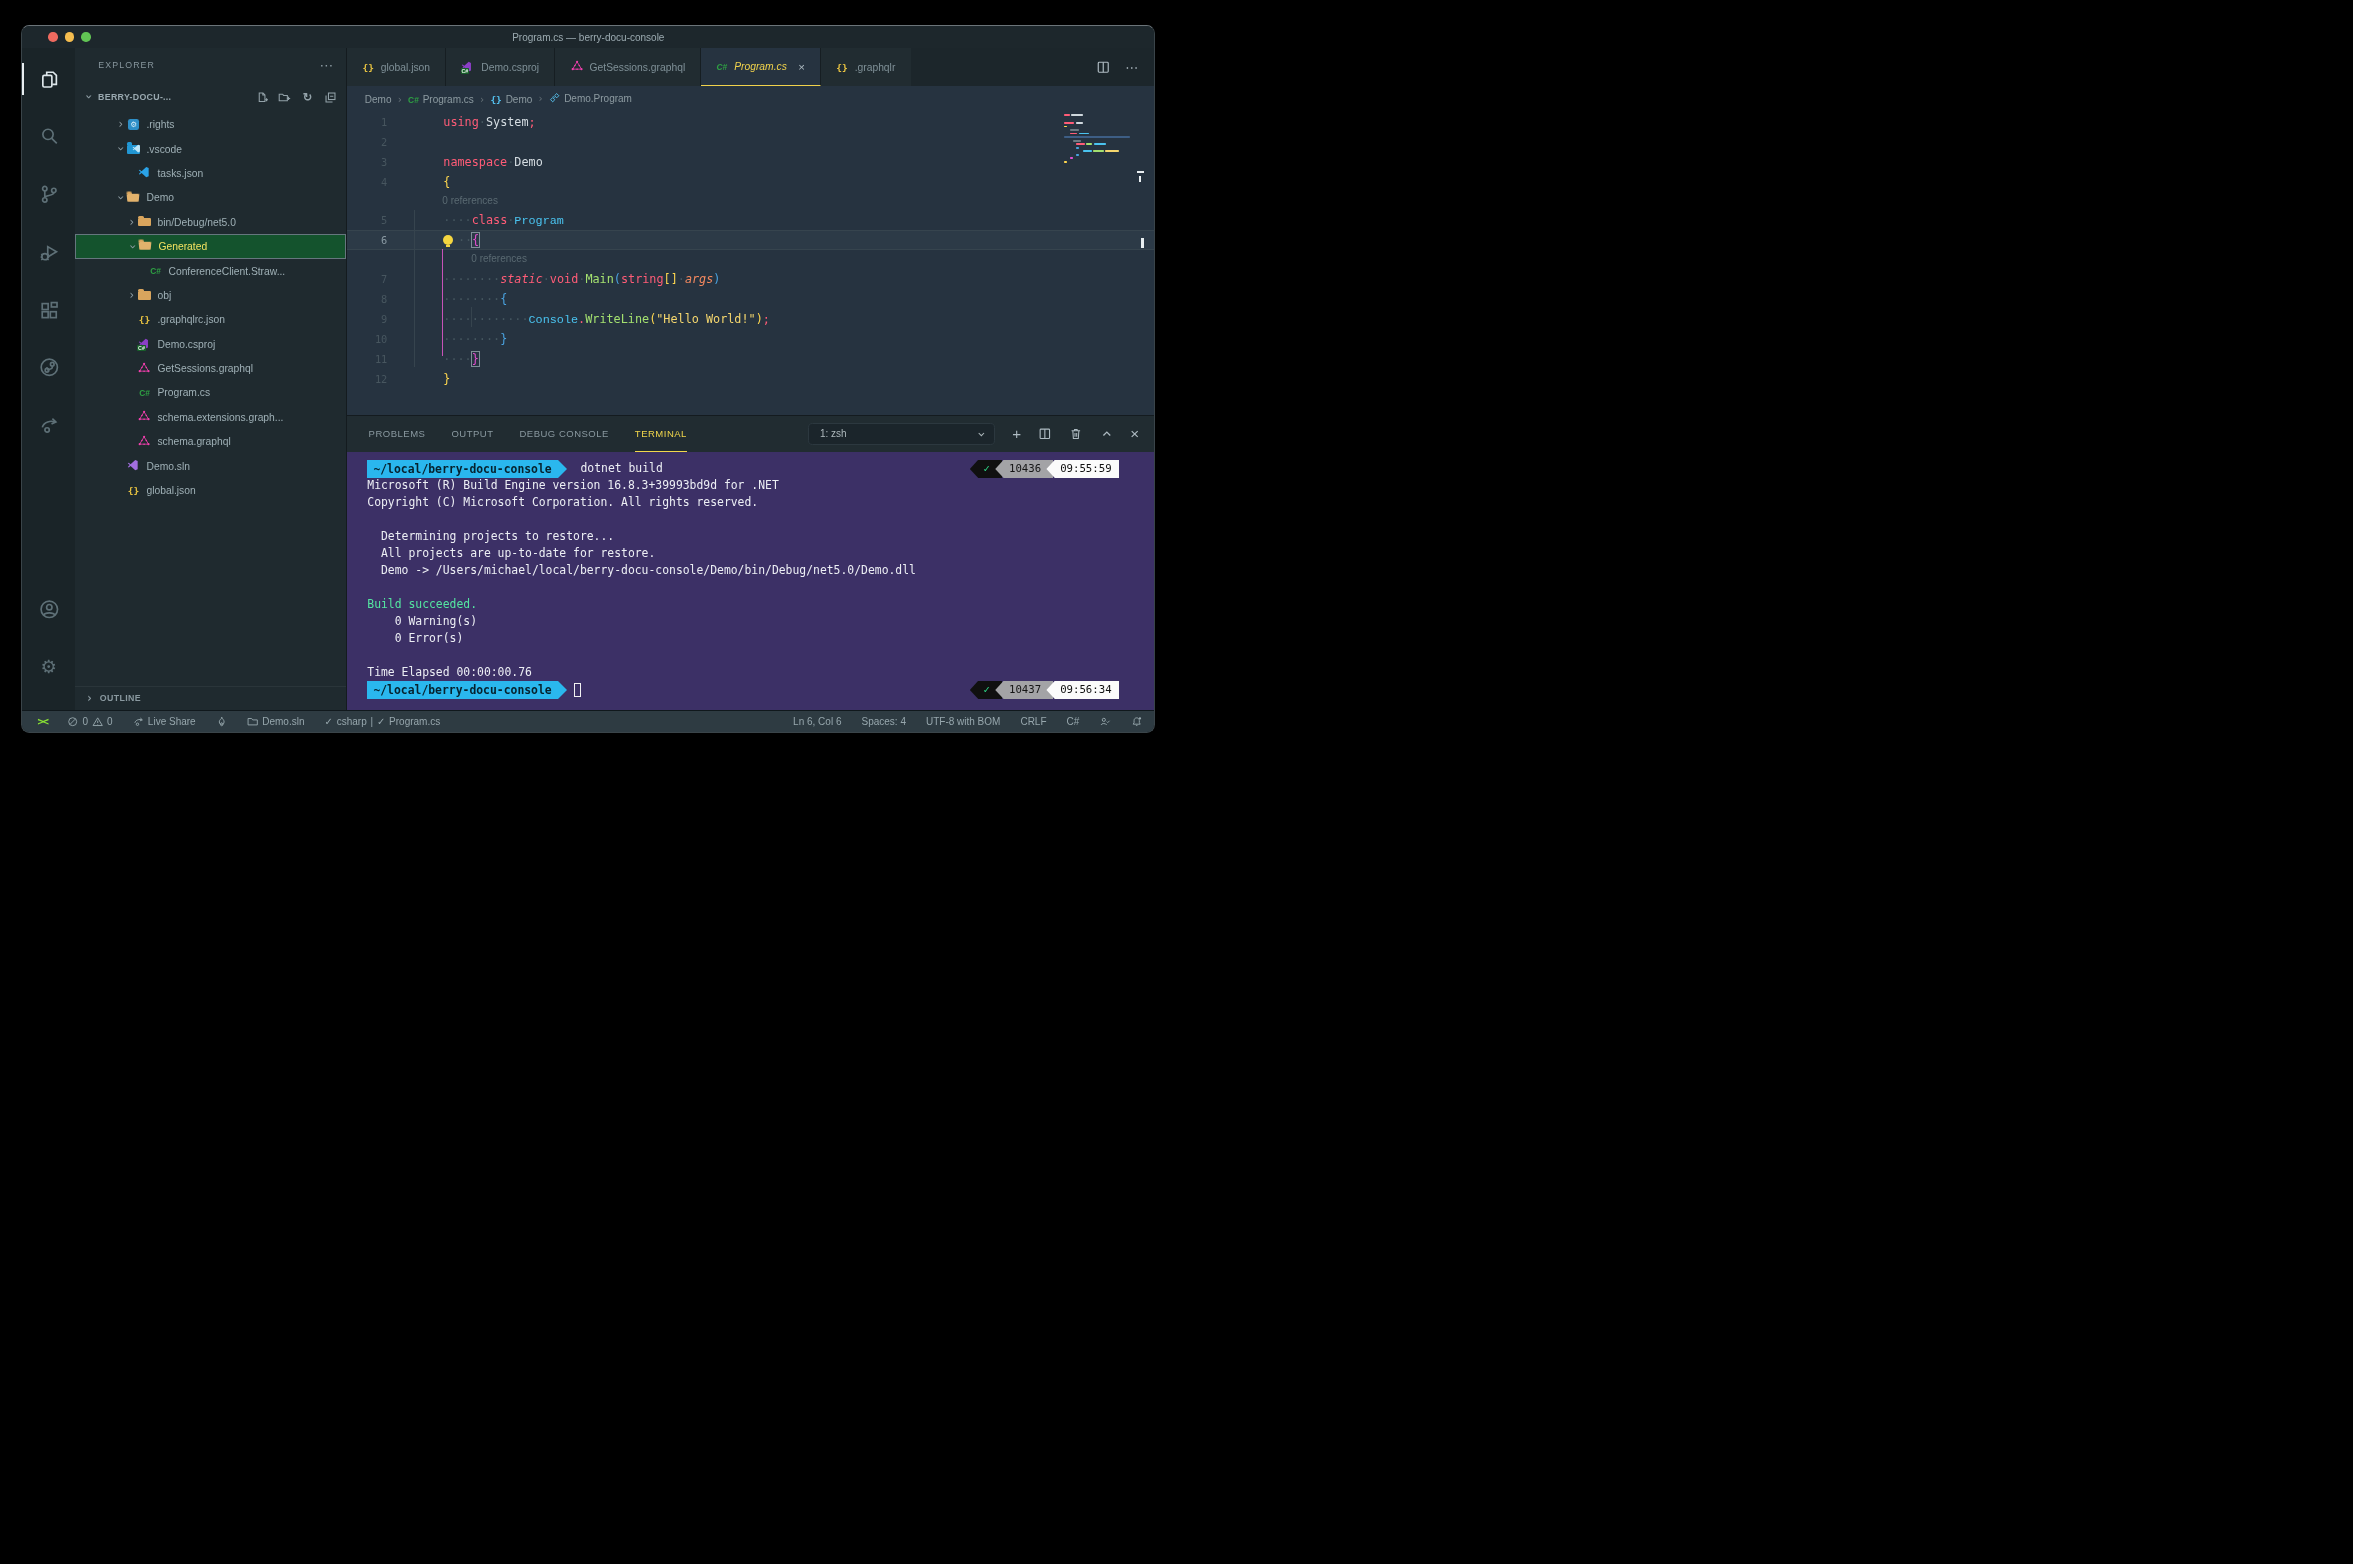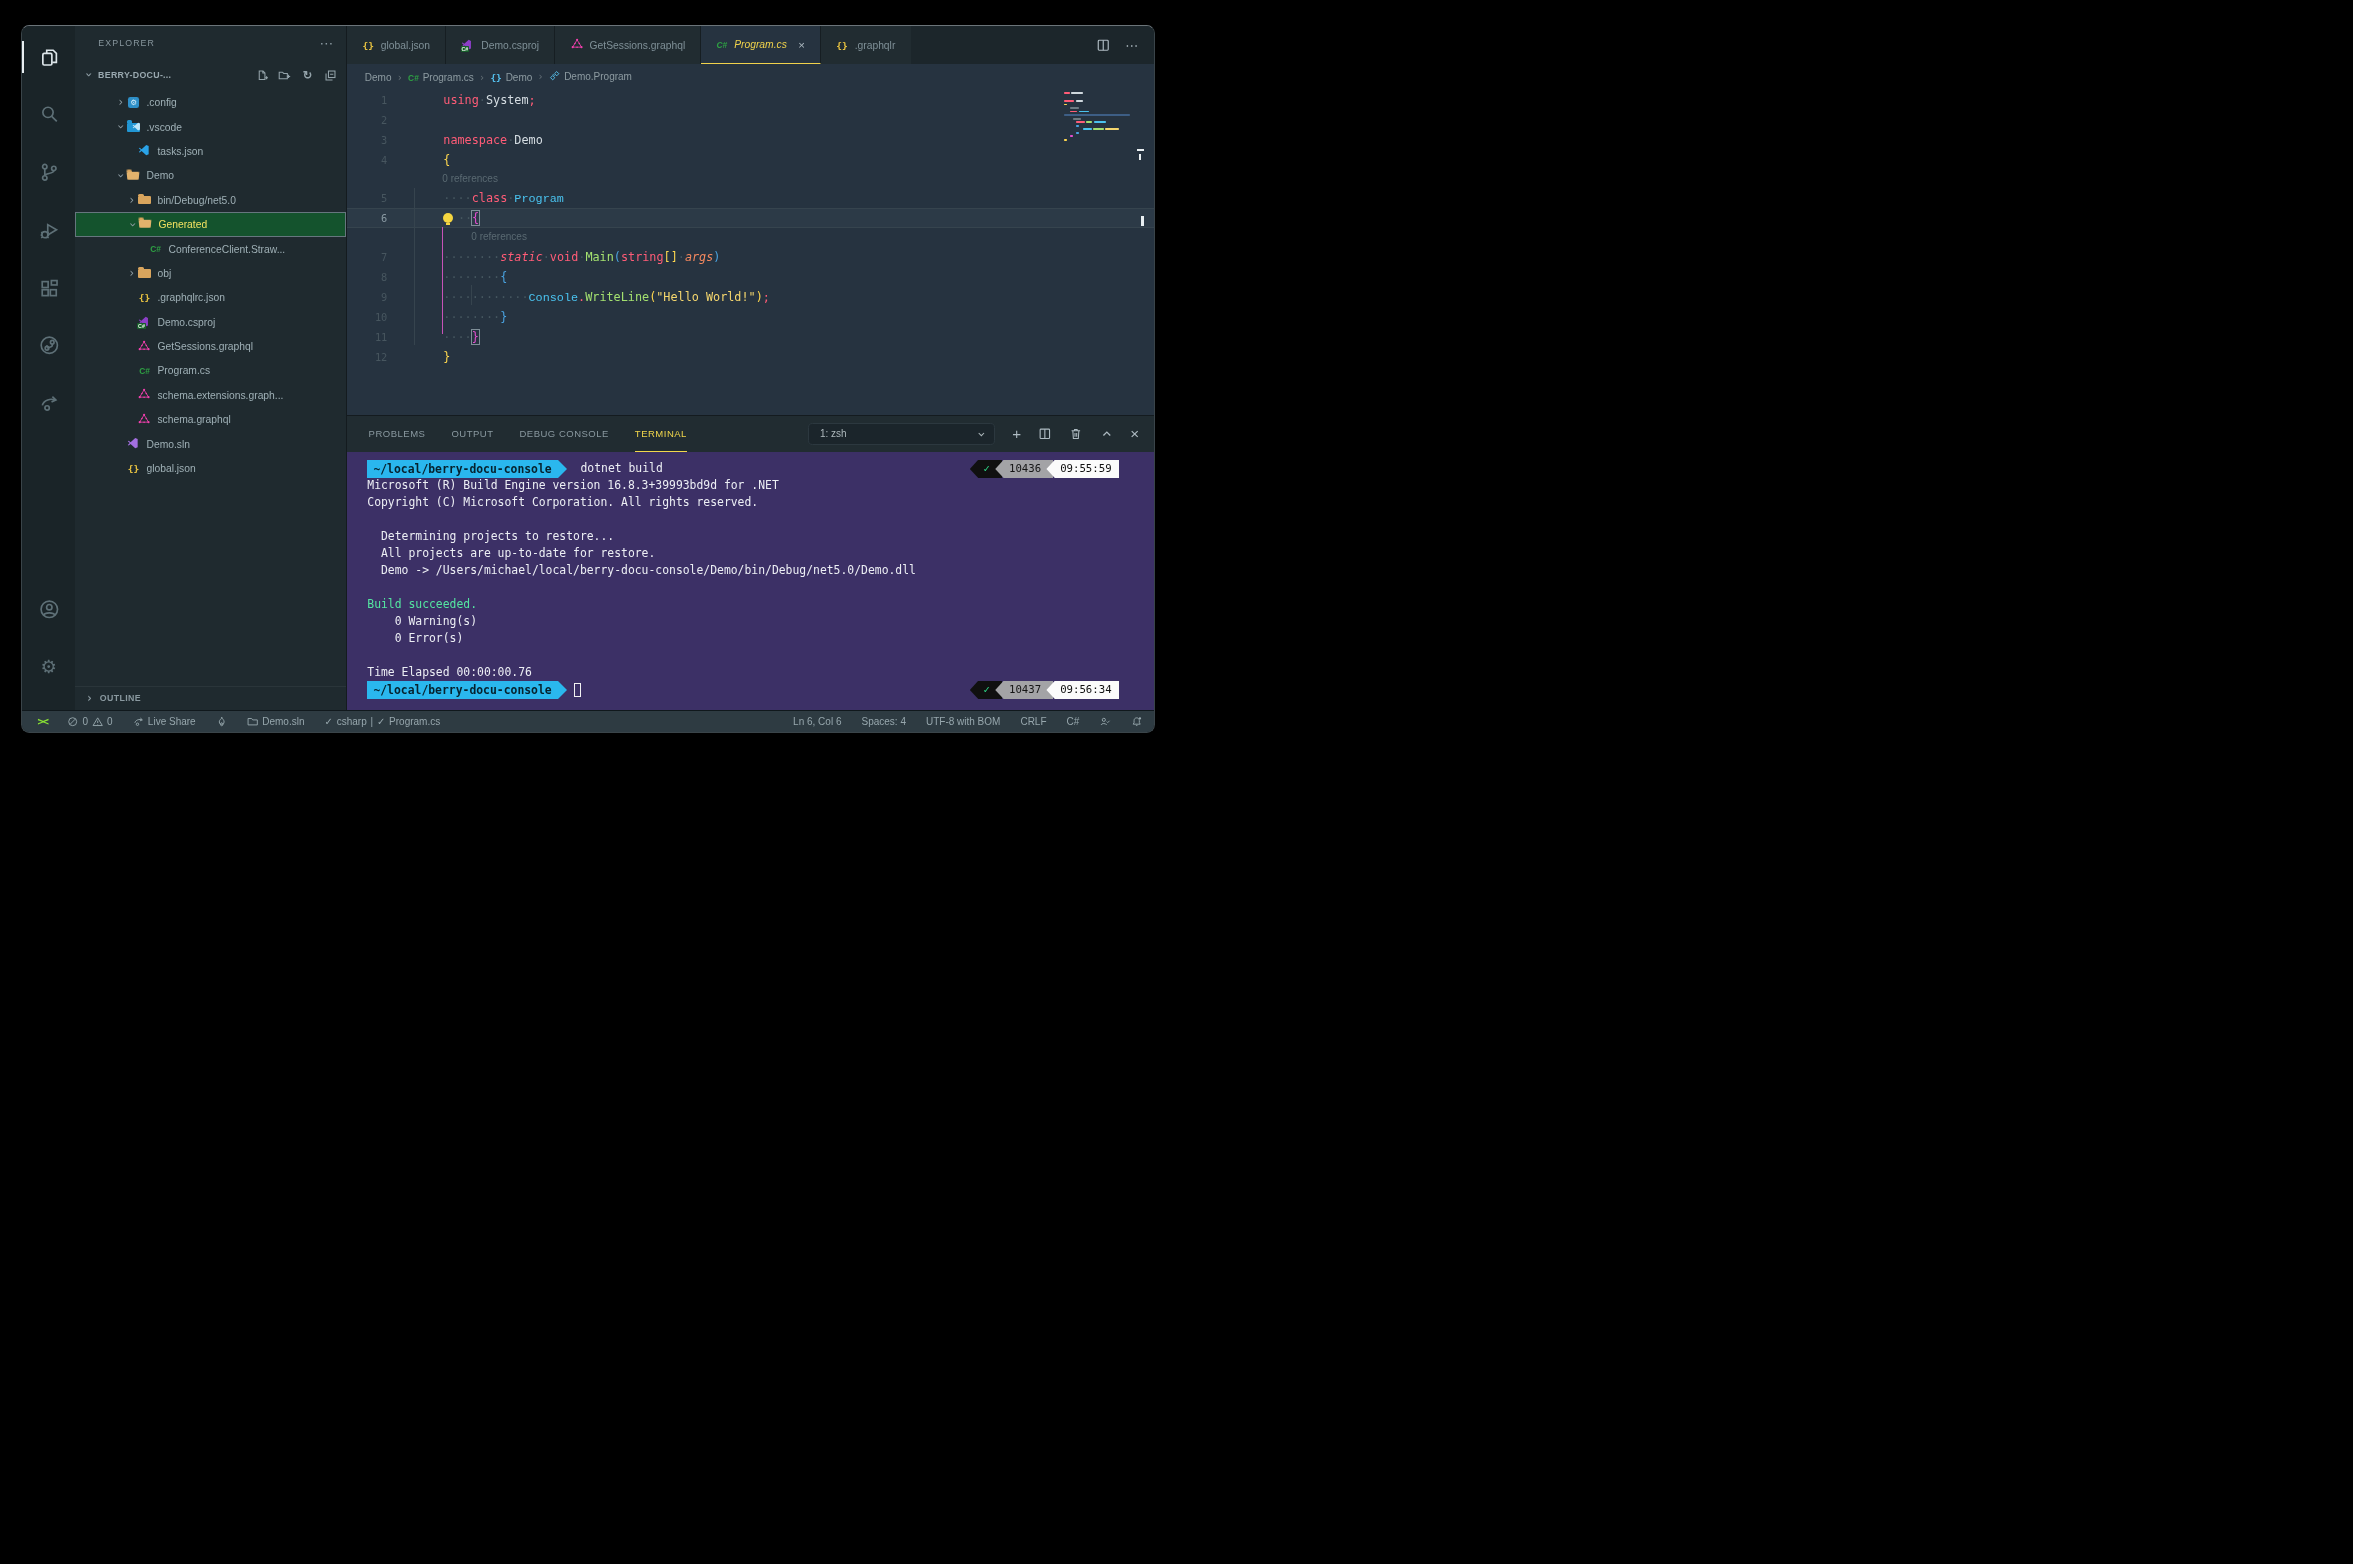--- a/index.html
+++ b/index.html
@@ -154,20 +154,28 @@
   .sb-item { display:flex; align-items:center; gap:3.8px; cursor:pointer; white-space:nowrap; }
   .sb-item svg { width:11.4px; height:11.4px; }
   .sb-remote { color:#8ae234; font-weight:bold; font-family:"DejaVu Sans Mono", monospace; font-size:10.7px; letter-spacing:-1.5px; }
 </style>
 <style>.tok-k{color:#ff5c77;}.tok-ki{color:#ff5c77;}.tok-pl{color:#d5dde2;}.tok-pu{color:#ff5c77;}.tok-ty{color:#4ac3ef;font-family:Liberation Mono, monospace;}.tok-fn{color:#a3e06f;}.tok-st{color:#f5d76e;}.tok-pa{color:#f78a5f;}.tok-by{color:#ffd84f;}.tok-bb{color:#4aa3e0;}.tok-bm{color:#e44fd0;}.tok-w{color:#45565f;}</style></head>
 <body>
 
 <div class="stage">
   <div class="window">
 
+    <div class="titlebar">
+      <div class="traffic">
+        <span class="tl r"></span>
+        <span class="tl y"></span>
+        <span class="tl g"></span>
+      </div>
+      <div class="title">Program.cs — berry-docu-console</div>
+    </div>
 
     <div class="main">
       <nav class="activitybar">
         <div id="ab-top">
             <div class="ab-item active">
               <span style="display:flex">
                 <svg viewBox="0 0 16 16" fill="none" stroke="currentColor" stroke-width="1.3">
                   <rect x="3" y="5" width="7" height="9" rx="1"></rect>
                   <path d="M6 5V2.5h5L13.5 5v7h-3.2"></path>
                 </svg>
@@ -281,21 +289,21 @@
                 </svg>
               </span>
             </span>
         </div>
         <div class="tree" id="tree">
             <div class="trow" style="padding-left: 40px;">
               <span class="chev">›</span>
               <span class="ficon">
                 <span class="fi-config">⚙</span>
               </span>
-              <span>.config</span>
+              <span>.rights</span>
             </div>
             <div class="trow" style="padding-left: 40px;">
               <span class="chev down">›</span>
               <span class="ficon">
                 <span class="fi-vsf">
                   <svg viewBox="0 0 16 16">
                     <path d="M10.8 1.2L4.7 6.8 2.3 5 1 5.6l2.6 2.4L1 10.4l1.3.6 2.4-1.8 6.1 5.6 3.2-1.5V2.7z" fill="currentColor" stroke="none"></path>
                   </svg>
                 </span>
               </span>

